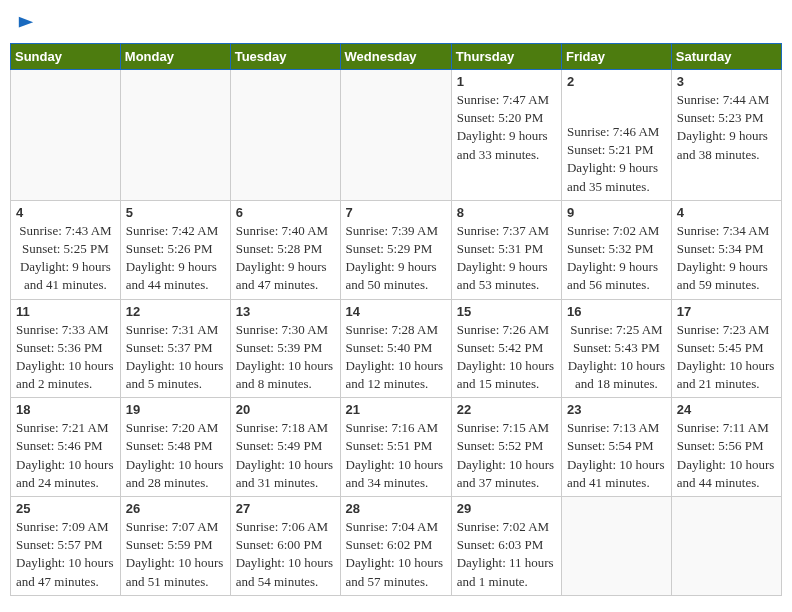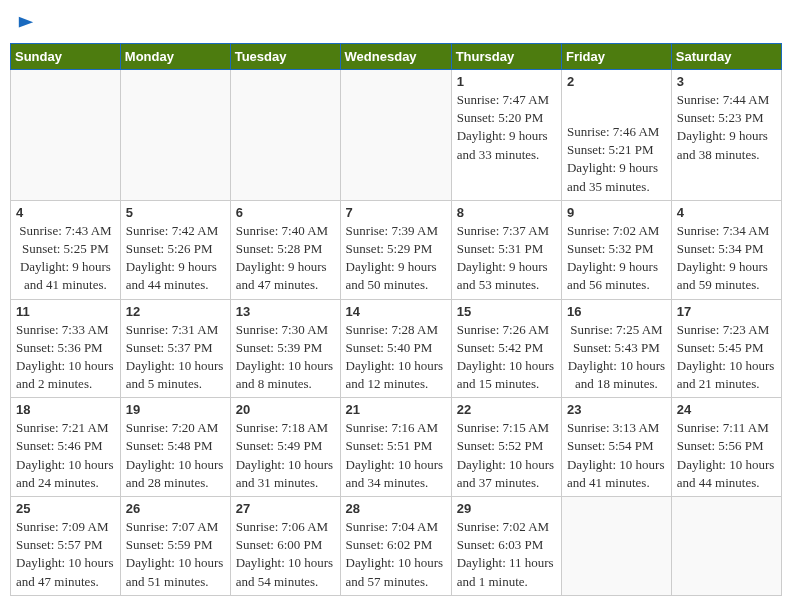--- a/index.html
+++ b/index.html
@@ -283,21 +283,21 @@
         </td>
         <td>
           <span class="day-number">22</span>
           <div class="day-info" style="white-space: pre-line;">Sunrise: 7:15 AM
 Sunset: 5:52 PM
 Daylight: 10 hours
 and 37 minutes.</div>
         </td>
         <td>
           <span class="day-number">23</span>
-          <div class="day-info" style="white-space: pre-line;">Sunrise: 3:13 AM
+          <div class="day-info" style="white-space: pre-line;">Sunrise: 7:13 AM
 Sunset: 5:54 PM
 Daylight: 10 hours
 and 41 minutes.</div>
         </td>
         <td>
           <span class="day-number">24</span>
           <div class="day-info" style="white-space: pre-line;">Sunrise: 7:11 AM
 Sunset: 5:56 PM
 Daylight: 10 hours
 and 44 minutes.</div>

